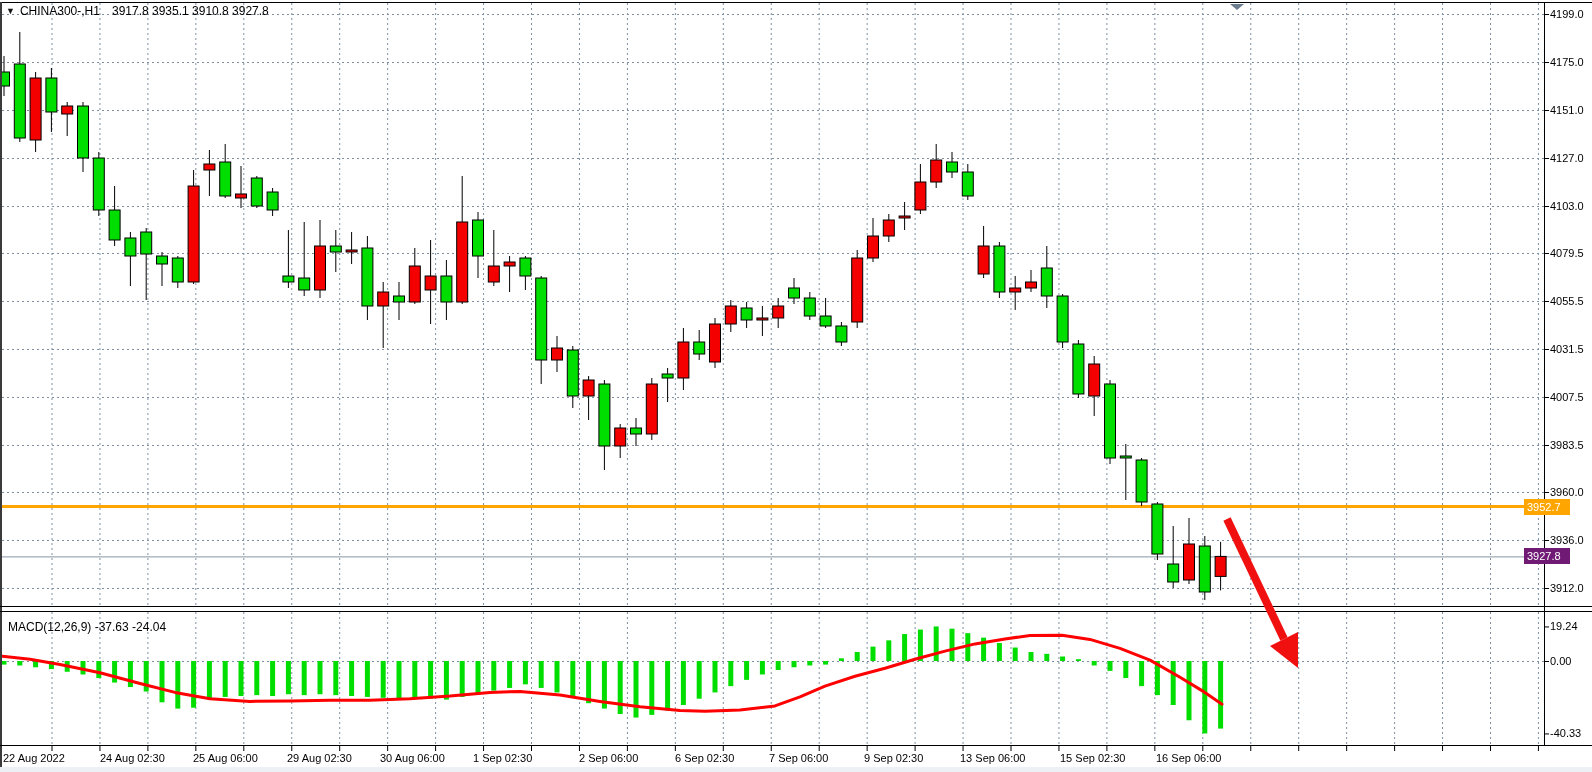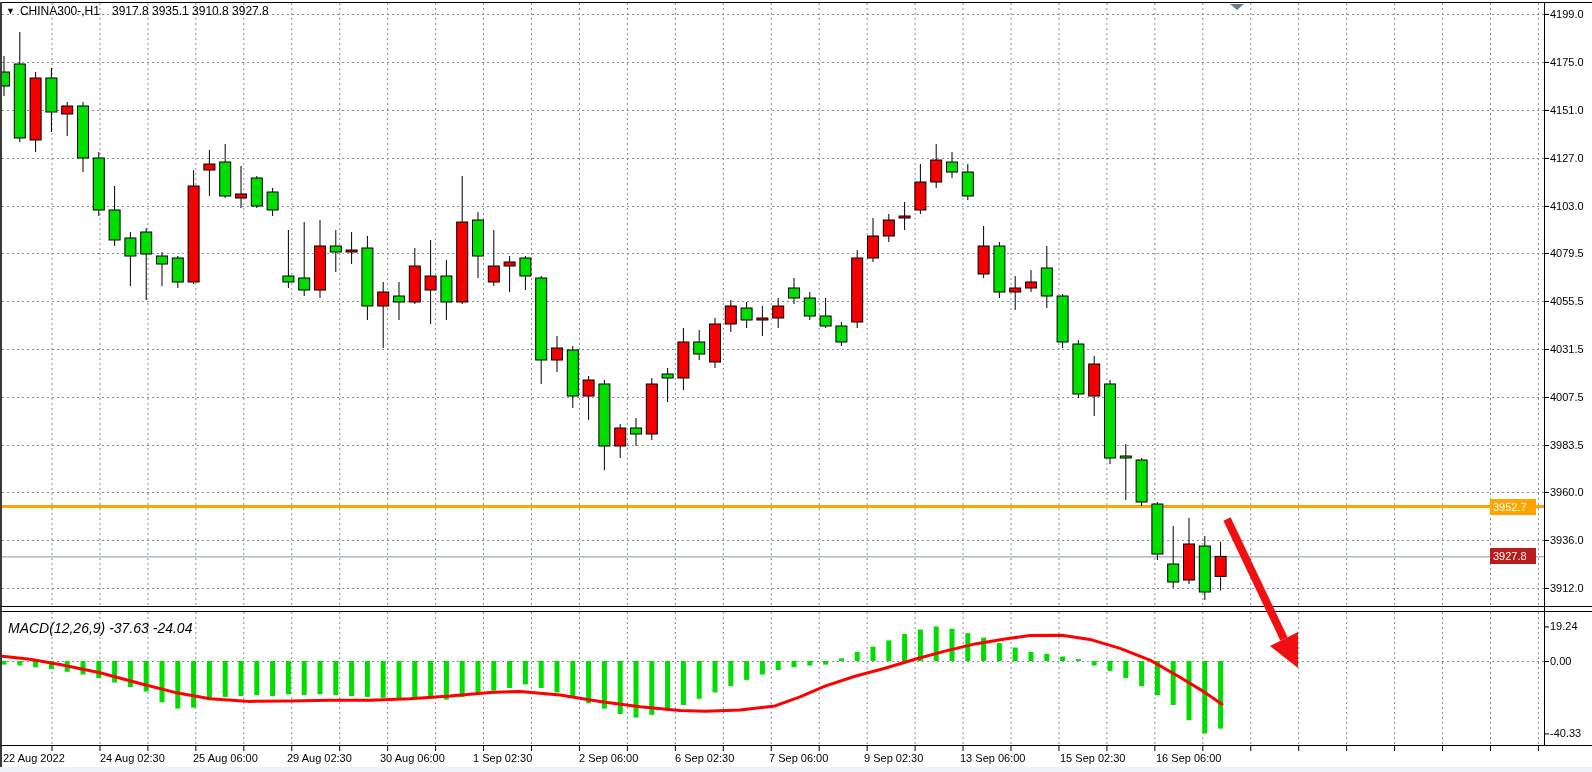--- a/index.html
+++ b/index.html
@@ -5,25 +5,25 @@
   html,body{margin:0;padding:0;background:#ffffff;}
   body{width:1592px;height:772px;overflow:hidden;position:relative;
        font-family:"Liberation Sans",sans-serif;}
   #chart-root{position:absolute;left:0;top:0;width:1592px;height:772px;}
   svg{position:absolute;left:0;top:0;}
   svg text{font-family:"Liberation Sans",sans-serif;}
   .overlay{position:absolute;color:#000;}
   #title-bar{left:6px;top:4px;font-size:12px;white-space:nowrap;}
   #dropdown-tri{font-size:9px;margin-right:5px;vertical-align:1px;color:#111;}
   #ohlc-readout{margin-left:12px;}
-  #macd-label{left:8px;top:620px;font-size:14px;font-style:italic;}
-  .price-badge{position:absolute;left:1490px;width:46px;height:16px;
+  #macd-label{left:8px;top:620px;font-size:12px;}
+  .price-badge{position:absolute;left:1524px;width:46px;height:16px;
     font-size:11px;line-height:16px;color:#ffffff;padding-left:3px;box-sizing:border-box;}
   #badge-orange{top:499px;background:#FFA500;}
-  #badge-current{top:548px;background:#b91c1c;}
+  #badge-current{top:548px;background:#701a75;}
 </style>
 </head>
 <body>
 
 <div id="chart-root">
   <svg id="cv" width="1592" height="772" viewBox="0 0 1592 772">
       <line x1="52" y1="3" x2="52" y2="606" stroke="#7D8FA0" stroke-dasharray="2,3"></line>
       <line x1="52" y1="612" x2="52" y2="744" stroke="#7D8FA0" stroke-dasharray="2,3"></line>
       <line x1="52" y1="746" x2="52" y2="751" stroke="#000"></line>
       <line x1="99.95" y1="3" x2="99.95" y2="606" stroke="#7D8FA0" stroke-dasharray="2,3"></line>

